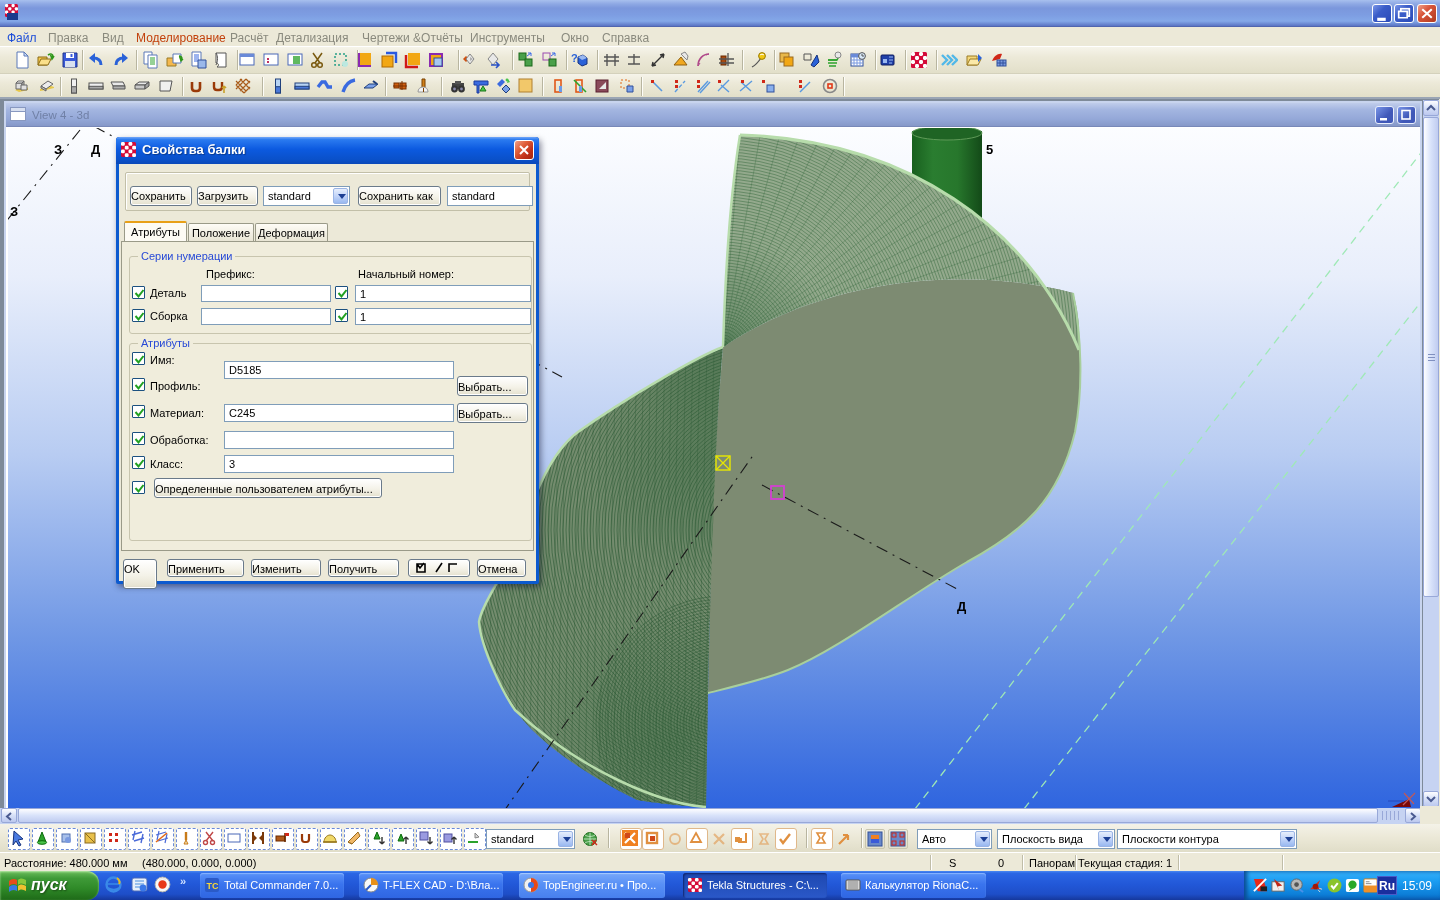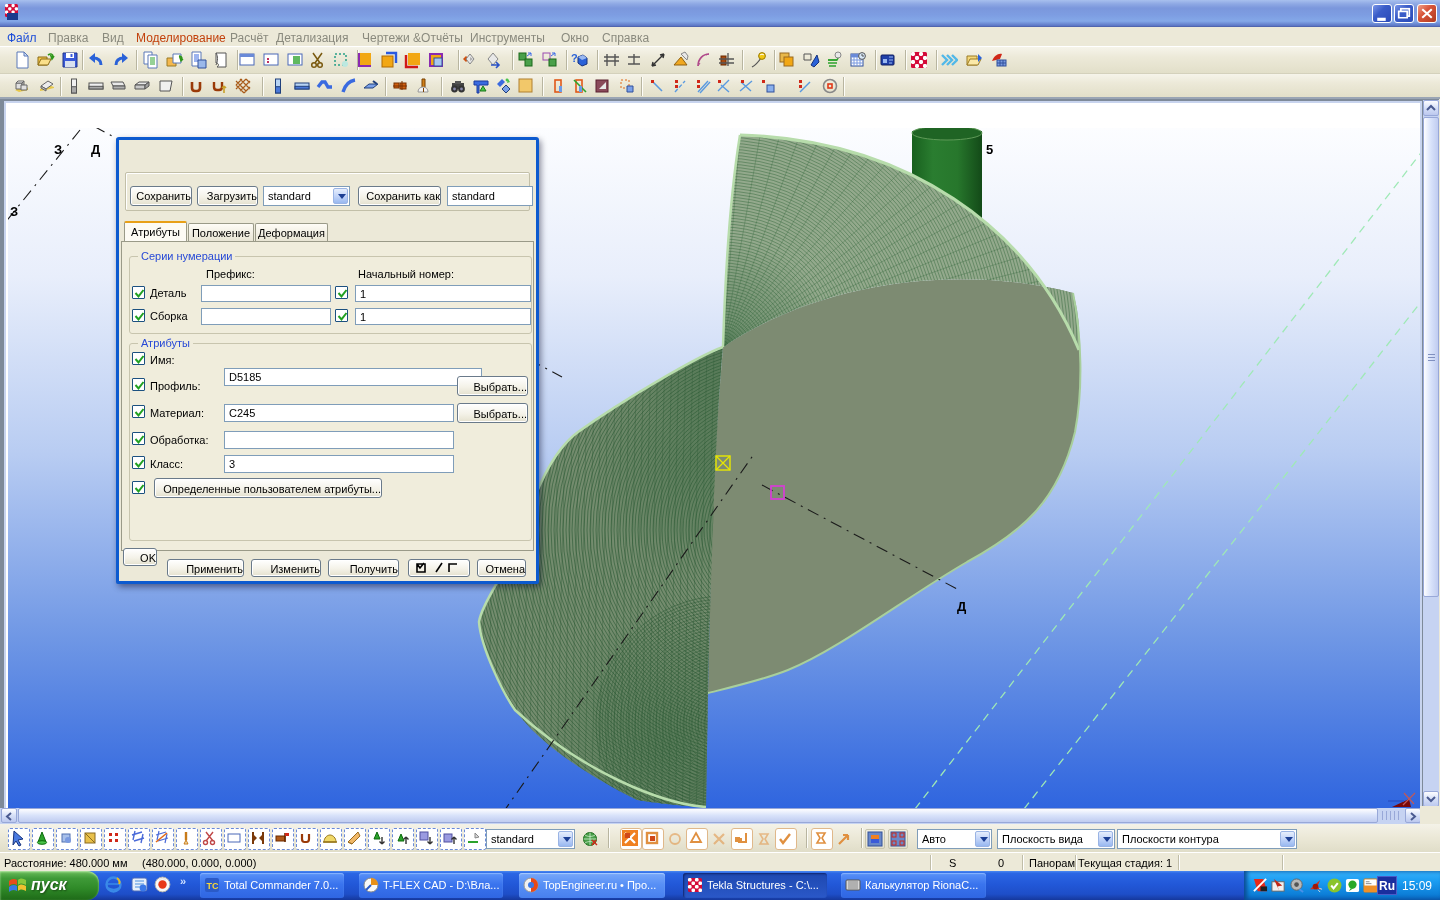--- a/index.html
+++ b/index.html
@@ -1,17 +1,17 @@
 <!DOCTYPE html>
 <html><head><meta charset="utf-8"><style>
 *{margin:0;padding:0;box-sizing:border-box}
 html,body{width:1440px;height:900px;overflow:hidden}
 body{font-family:"Liberation Sans",sans-serif;position:relative;background:#ece9d8}
 .ab{position:absolute}
-.btn{position:absolute;background:linear-gradient(180deg,#ffffff 0%,#f4f2e8 55%,#e8e5d4 90%,#dcd8c8 100%);border:1px solid #6a7a8a;border-radius:3px;font:11px "Liberation Sans";color:#000;text-align:right;box-shadow:inset 0 0 0 1px #fff}
+.btn{position:absolute;background:linear-gradient(180deg,#ffffff 0%,#f4f2e8 55%,#e8e5d4 90%,#dcd8c8 100%);border:1px solid #6a7a8a;border-radius:3px;font:11px "Liberation Sans";color:#000;text-align:left;box-shadow:inset 0 0 0 1px #fff}
 .fld{position:absolute;background:#fff;border:1px solid #7f9db9;font:11px "Liberation Sans";color:#000;padding:2px 0 0 4px}
 .cb{position:absolute;width:13px;height:13px;background:#fff;border:1px solid #1c5180;border-radius:1px}
 .cb svg{position:absolute;left:0px;top:0px}
 .lbl{position:absolute;font:11px "Liberation Sans";color:#000;white-space:nowrap}
 .combo{position:absolute;background:#fff;border:1px solid #7f9db9;font:11px "Liberation Sans"}
 .combo .ar{position:absolute;right:1px;top:1px;bottom:1px;width:15px;background:linear-gradient(180deg,#e6eefc,#c2d4f8 50%,#98b8f0);border:1px solid #9ab4e4;border-radius:2px}
 .combo .ar:after{content:"";position:absolute;left:3.5px;top:5px;border:4px solid transparent;border-top:5px solid #1c3f94}
 .tbtn{position:absolute;height:22px;border-radius:2px;background:#fff;border:1px dashed #6a8ad8}
 </style></head><body>
 <div class="ab" style="left:0;top:0;width:1440px;height:27px;background:linear-gradient(180deg,#a8c0ee 0%,#8fa9e4 14%,#7b97dc 30%,#7d9de2 55%,#84a8e8 78%,#5a74c4 96%,#46589c 100%)">
@@ -394,20 +394,32 @@
         <rect x="3" y="8" width="3" height="3" fill="#d02818"></rect>
       </svg></div>
 <div style="position:absolute;left:821px;top:3px;width:18px;height:18px"><svg width="18" height="18" viewBox="0 0 18 18">
         <circle cx="9" cy="9" r="6.5" fill="none" stroke="#888" stroke-width="1.6"></circle>
         <rect x="7" y="7" width="4" height="4" fill="none" stroke="#e03818" stroke-width="1.6"></rect>
       </svg></div>
 <div style="position:absolute;left:843px;top:3px;width:2px;height:19px;border-left:1px solid #b8b5a0;border-right:1px solid #fdfdf8"></div>
 </div>
 <div class="ab" style="left:0;top:99px;width:1440px;height:725px;background:#7e8a99">
 <div class="ab" style="left:4px;top:2px;width:1418px;height:707px;border:2px solid #c8d4ee;border-bottom:none;background:#fff">
+<div class="ab" style="left:0;top:0;width:1414px;height:24px;background:linear-gradient(180deg,#c0cdeb 0%,#a3b5e0 30%,#94a8d8 70%,#8698c8 100%);border-bottom:1px solid #7888b8">
+<div class="ab" style="left:4px;top:4px;width:16px;height:14px;background:#fff;border:1px solid #8898c0">
+          <div class="ab" style="left:0;top:0;width:14px;height:4px;background:#d8e0f0;border-bottom:1px solid #8898c0"></div>
+        </div>
+<div class="ab" style="left:26px;top:6px;font:11.5px 'Liberation Sans';color:#7080a6">View 4 - 3d</div>
+<div class="ab" style="left:1369px;top:3px;width:19px;height:18px;border-radius:3px;border:1px solid #e8eefc;background:linear-gradient(135deg,#7a96e8,#4058b8 60%)"><svg width="17" height="16">
+            <rect x="4" y="11" width="7" height="2.5" fill="#fff"></rect>
+          </svg></div>
+<div class="ab" style="left:1391px;top:3px;width:19px;height:18px;border-radius:3px;border:1px solid #e8eefc;background:linear-gradient(135deg,#7a96e8,#4058b8 60%)"><svg width="17" height="16">
+            <rect x="4" y="3.5" width="8" height="8.5" fill="none" stroke="#fff" stroke-width="1.6"></rect>
+          </svg></div>
+</div>
 <div class="ab" style="left:2px;top:25px;width:1412px;height:680px;overflow:hidden"><svg width="1412" height="680" viewBox="0 0 1412 680">
           <defs>
 <linearGradient id="bg" x1="0" y1="0" x2="0" y2="1">
 <stop offset="0" stop-color="#fcfdff"></stop>
               <stop offset="0.22" stop-color="#e8eefb"></stop>
 <stop offset="0.48" stop-color="#b8ccf2"></stop>
               <stop offset="0.75" stop-color="#6f97e5"></stop>
 <stop offset="1" stop-color="#2f65df"></stop>
             </linearGradient>
 <linearGradient id="cyl" x1="0" y1="0" x2="1" y2="0">
@@ -827,20 +839,37 @@
 <div class="ab" style="left:18px;top:0;width:1360px;height:15px;background:linear-gradient(180deg,#fdfdff,#d8e2fa 50%,#c0ccf0);border:1px solid #98a8d8;border-radius:2px"></div>
 <div class="ab" style="left:1382px;top:3px;width:20px;height:9px;background:repeating-linear-gradient(90deg,#98a8d8 0,#98a8d8 1px,transparent 1px,transparent 4px)"></div>
 <div class="ab" style="left:1405px;top:0;width:16px;height:15px;background:linear-gradient(180deg,#fdfdff,#d6e0f8 50%,#bcc8ee);border:1px solid #98a8d8;border-radius:2px"><svg width="14" height="13">
           <path d="M 5,3 L 9,6.5 L 5,10" fill="none" stroke="#4a5a90" stroke-width="2"></path>
         </svg></div>
 </div>
 <div class="ab" style="left:1420px;top:707px;width:20px;height:18px;background:#ece9d8"></div>
 <div class="ab" style="left:1439px;top:0;width:1px;height:725px;background:#ece9d8"></div>
 </div>
 <div class="ab" style="left:116px;top:137px;width:423px;height:447px;background:#ece9d8;border:3px solid #0c5acf;border-radius:3px 3px 2px 2px;box-shadow:2px 3px 6px rgba(0,0,30,.45)">
+<div class="ab" style="left:-3px;top:-3px;width:423px;height:27px;border-radius:4px 4px 0 0;background:linear-gradient(180deg,#72a6f8 0%,#2a7af0 10%,#0c5ae0 45%,#0a50c8 85%,#0a48b8 100%)">
+<div class="ab" style="left:5px;top:5px"><svg width="16" height="16" viewBox="0 0 16 16">
+          <rect x="0" y="0" width="15" height="15" rx="1.5" fill="#d40a38"></rect>
+          <rect x="0.0" y="0.0" width="3.8" height="3.8" rx="1.3" fill="#fff"></rect>
+          <rect x="0.0" y="7.5" width="3.8" height="3.8" rx="1.3" fill="#fff"></rect>
+          <rect x="3.8" y="3.8" width="3.8" height="3.8" rx="1.3" fill="#fff"></rect>
+          <rect x="3.8" y="11.2" width="3.8" height="3.8" rx="1.3" fill="#fff"></rect>
+          <rect x="7.5" y="0.0" width="3.8" height="3.8" rx="1.3" fill="#fff"></rect>
+          <rect x="7.5" y="7.5" width="3.8" height="3.8" rx="1.3" fill="#fff"></rect>
+          <rect x="11.2" y="3.8" width="3.8" height="3.8" rx="1.3" fill="#fff"></rect>
+          <rect x="11.2" y="11.2" width="3.8" height="3.8" rx="1.3" fill="#fff"></rect>
+        </svg></div>
+<div class="ab" style="left:26px;top:5px;font:bold 13px 'Liberation Sans';color:#fff;text-shadow:1px 1px 1px #0a3a8c">Свойства балки</div>
+<div class="ab" style="left:398px;top:3px;width:20px;height:20px;border-radius:3px;border:1px solid #fff;background:linear-gradient(135deg,#f0a088,#e0603a 35%,#c03018 70%,#a02810)"><svg width="18" height="18">
+          <path d="M5 5l8 8M13 5l-8 8" stroke="#fff" stroke-width="2"></path>
+        </svg></div>
+</div>
 <div class="ab" style="left:6px;top:32px;width:405px;height:39px;border:1px solid #c2bfa8;border-radius:2px;box-shadow:1px 1px 0 #fff inset"></div>
 <div class="btn" style="left:11px;top:46px;width:62px;height:20px;padding-top:3px">Сохранить</div>
 <div class="btn" style="left:78px;top:46px;width:61px;height:20px;padding-top:3px">Загрузить</div>
 <div class="combo" style="left:144px;top:46px;width:87px;height:20px">
       <div style="padding:3px 0 0 4px">standard</div>
       <div class="ar"></div>
     </div>
 <div class="btn" style="left:239px;top:46px;width:83px;height:20px;padding-top:3px">Сохранить как</div>
 <div class="fld" style="left:328px;top:46px;width:86px;height:20px;padding-top:3px">standard</div>
 <div class="ab" style="left:5px;top:81px;width:63px;height:20px;background:#fdfbf4;border:1px solid #9a9a88;border-bottom:none;border-radius:2px 2px 0 0;border-top:2px solid #e8a018;font:11px 'Liberation Sans';text-align:center;padding-top:3px;z-index:3">Атрибуты</div>
@@ -884,21 +913,21 @@
         <path d="M2.5 6l3 3.4L10.5 3" fill="none" stroke="#21a121" stroke-width="2"></path>
       </svg>
     </div>
 <div class="lbl" style="left:31px;top:214px">Имя:</div>
 <div class="cb" style="left:13px;top:238px">
       <svg width="13" height="13" viewBox="0 0 13 13">
         <path d="M2.5 6l3 3.4L10.5 3" fill="none" stroke="#21a121" stroke-width="2"></path>
       </svg>
     </div>
 <div class="lbl" style="left:31px;top:240px">Профиль:</div>
-<div class="fld" style="left:105px;top:228px;width:258px;height:18px">D5185</div>
+<div class="fld" style="left:105px;top:221px;width:230px;height:18px">D5185</div>
 <div class="btn" style="left:338px;top:236px;width:71px;height:20px;padding-top:4px">Выбрать...</div>
 <div class="cb" style="left:13px;top:265px">
       <svg width="13" height="13" viewBox="0 0 13 13">
         <path d="M2.5 6l3 3.4L10.5 3" fill="none" stroke="#21a121" stroke-width="2"></path>
       </svg>
     </div>
 <div class="lbl" style="left:31px;top:267px">Материал:</div>
 <div class="fld" style="left:105px;top:264px;width:230px;height:18px">C245</div>
 <div class="btn" style="left:338px;top:263px;width:71px;height:20px;padding-top:4px">Выбрать...</div>
 <div class="cb" style="left:13px;top:292px">
@@ -914,21 +943,21 @@
       </svg>
     </div>
 <div class="lbl" style="left:31px;top:318px">Класс:</div>
 <div class="fld" style="left:105px;top:315px;width:230px;height:18px">3</div>
 <div class="cb" style="left:13px;top:341px">
       <svg width="13" height="13" viewBox="0 0 13 13">
         <path d="M2.5 6l3 3.4L10.5 3" fill="none" stroke="#21a121" stroke-width="2"></path>
       </svg>
     </div>
 <div class="btn" style="left:35px;top:338px;width:228px;height:20px;padding-top:4px">Определенные пользователем атрибуты...</div>
-<div class="btn" style="left:4px;top:408px;width:34px;height:18px;padding-top:3px">OK</div>
+<div class="btn" style="left:4px;top:419px;width:34px;height:30px;padding-top:3px">OK</div>
 <div class="btn" style="left:48px;top:419px;width:77px;height:18px;padding-top:3px">Применить</div>
 <div class="btn" style="left:132px;top:419px;width:70px;height:18px;padding-top:3px">Изменить</div>
 <div class="btn" style="left:209px;top:419px;width:71px;height:18px;padding-top:3px">Получить</div>
 <div class="btn" style="left:289px;top:419px;width:62px;height:18px"><svg width="60" height="16">
         <path d="M8 4h8v8h-8z M8 4l3 4 4-5" fill="none" stroke="#000" stroke-width="1.6"></path>
         <path d="M27 12L33 3" stroke="#000" stroke-width="1.6"></path>
         <path d="M40 12V4h8" fill="none" stroke="#000" stroke-width="1.6"></path>
       </svg></div>
 <div class="btn" style="left:358px;top:419px;width:49px;height:18px;padding-top:3px">Отмена</div>
 </div>

